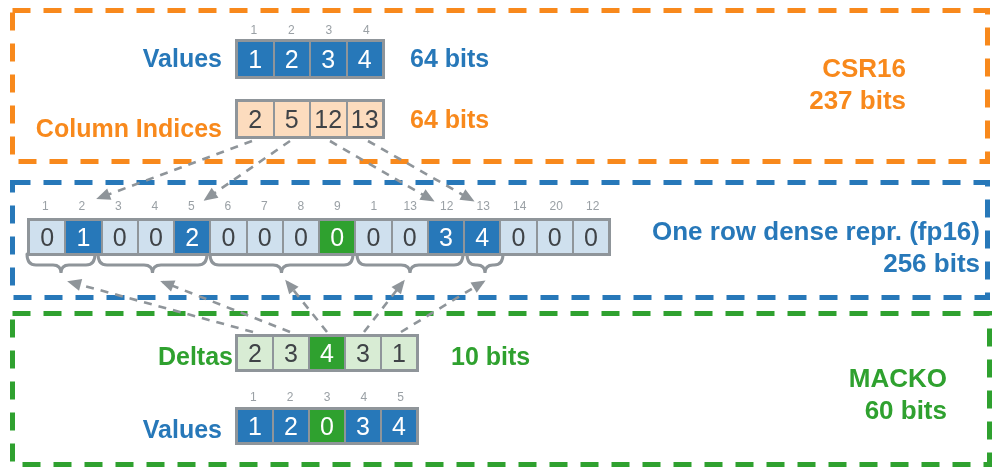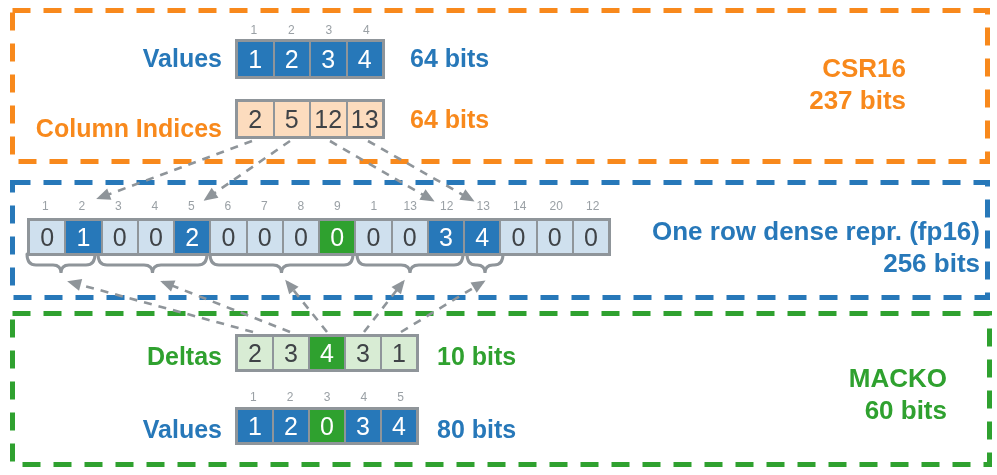--- a/index.html
+++ b/index.html
@@ -132,45 +132,44 @@
       <div class="cell light_blue">0</div>
       <div class="cell light_blue">0</div>
       <div class="cell light_blue">0</div>
     </div>
 
   <div class="lbl blue big center" style="left:630px;top:216px;width:350px;">
     <div>One row dense repr. (fp16)</div>
     <div>256 bits</div>
   </div>
 
-  <div class="lbl green right" style="left:60px;top:342px;width:162px;">Deltas</div>
+  <div class="lbl green right" style="left:71px;top:342px;width:162px;">Deltas</div>
   <div class="cell-row" style="left:235px;top:334px;width:184px;height:38px;">
       <div class="cell light_green">2</div>
       <div class="cell light_green">3</div>
       <div class="cell green">4</div>
       <div class="cell light_green">3</div>
       <div class="cell light_green">1</div>
     </div>
-  <div class="lbl green" style="left:437px;top:342px;">10 bits</div>
+  <div class="lbl green" style="left:451px;top:342px;">10 bits</div>
 
   <div class="idx-row" style="left:235px;top:391px;width:184px;">
       <span class="idx">1</span>
       <span class="idx">2</span>
       <span class="idx">3</span>
       <span class="idx">4</span>
       <span class="idx">5</span>
     </div>
   <div class="lbl blue right" style="left:60px;top:415px;width:162px;">Values</div>
   <div class="cell-row" style="left:235px;top:407px;width:184px;height:38px;">
       <div class="cell blue">1</div>
       <div class="cell blue">2</div>
       <div class="cell green">0</div>
       <div class="cell blue">3</div>
       <div class="cell blue">4</div>
     </div>
-  <div class="lbl blue" style="left:437px;top:415px;">80 bits</div>
 
   <div class="lbl green big center" style="left:747px;top:363px;width:200px;">
     <div>MACKO</div>
     <div>60 bits</div>
   </div>
 
 </div>
 
 </body></html>

